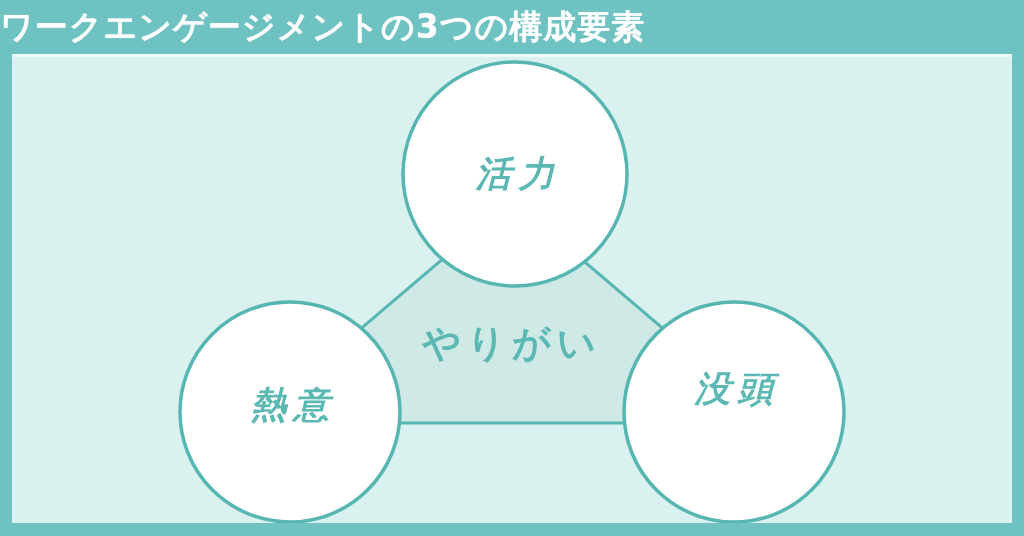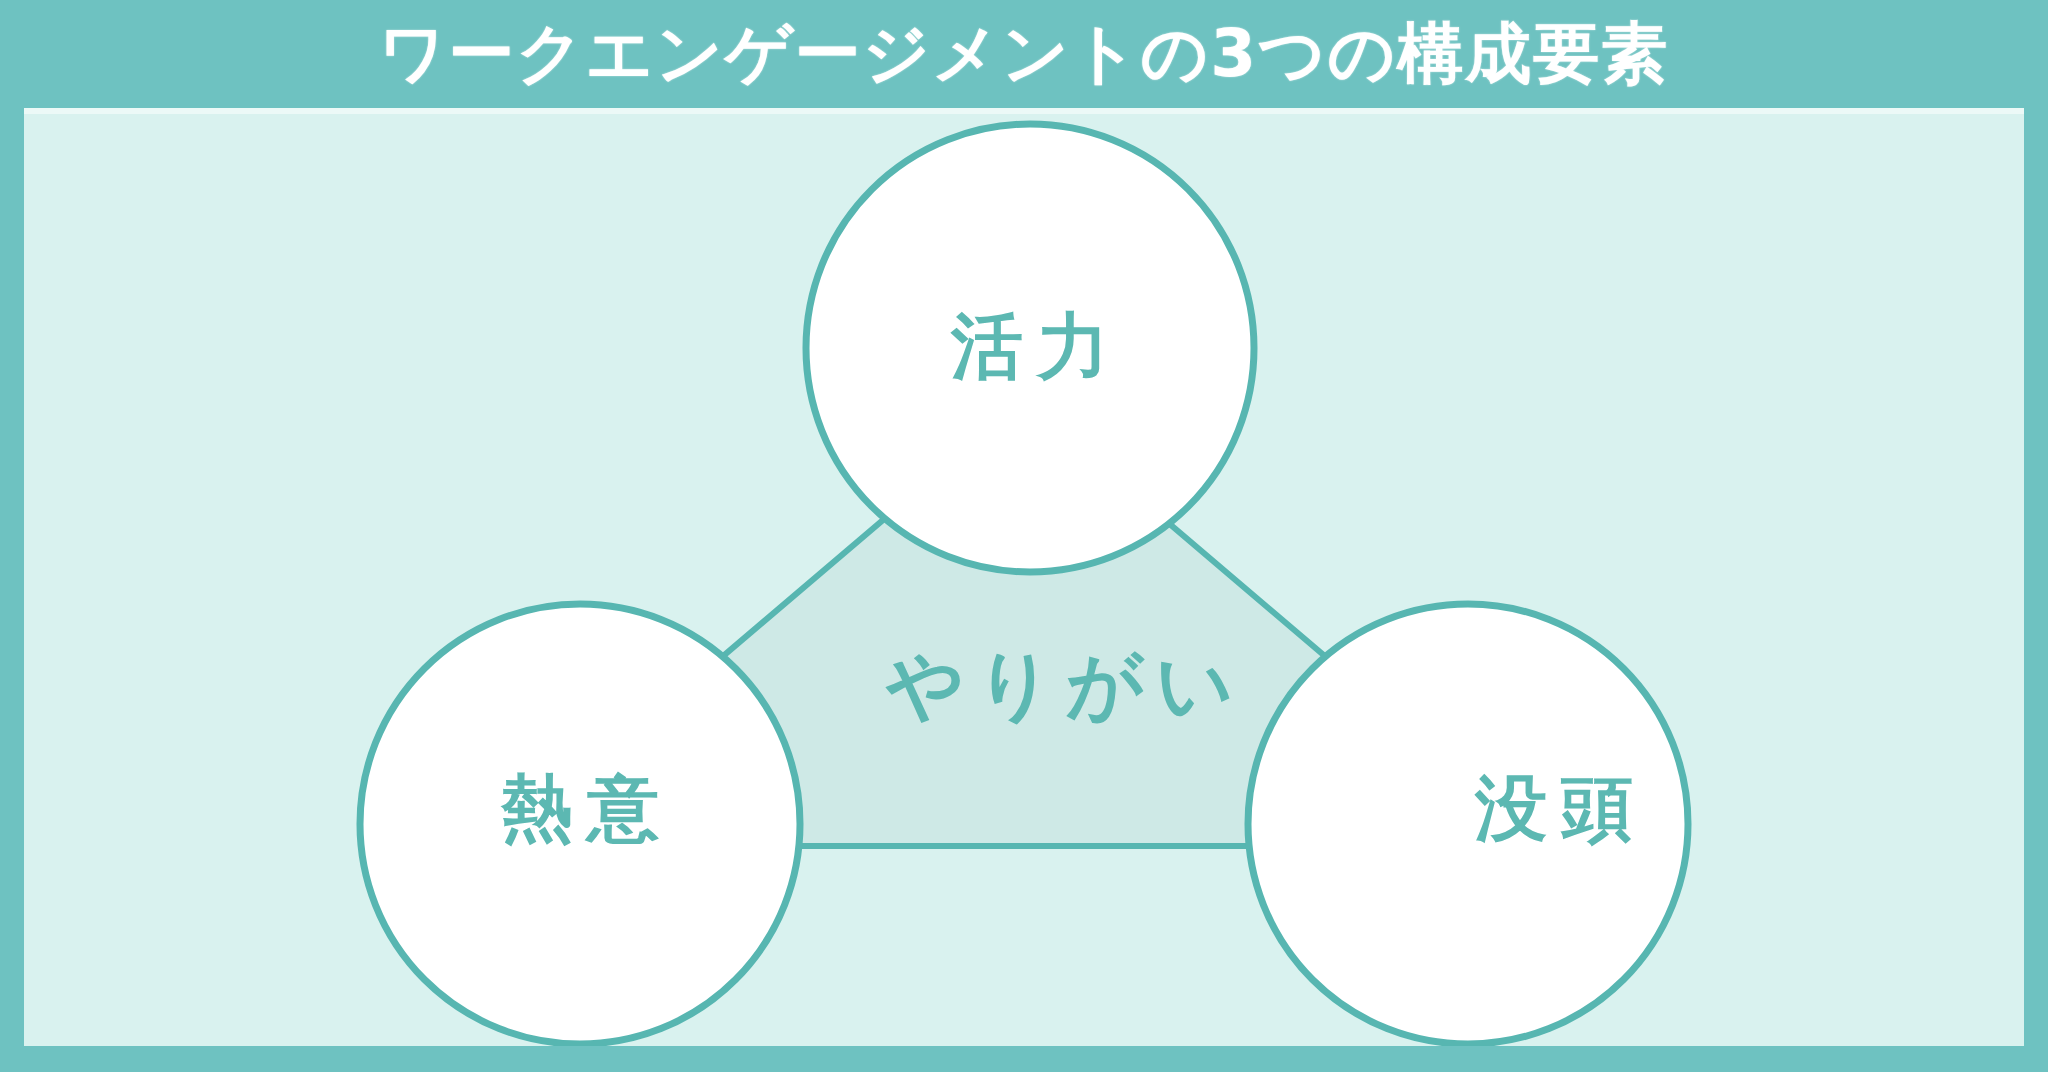--- a/index.html
+++ b/index.html
@@ -15,21 +15,21 @@
   body{
     font-family:"DejaVu Sans","Liberation Sans",sans-serif;
     width:1024px;height:536px;overflow:hidden;
   }
   .poster{
     position:relative;width:1024px;height:536px;
     background:var(--frame-teal);
   }
   .title-bar{
     position:absolute;left:0;top:0;width:1024px;height:54px;
-    display:flex;align-items:center;justify-content:center;
+    display:flex;align-items:center;
   }
   .title-text{
     color:var(--title-text);
     font-size:33px;font-weight:800;letter-spacing:1px;
     line-height:54px;white-space:nowrap;
     text-shadow:0 0 1px rgba(255,255,255,.6);
   }
   .panel{
     position:absolute;left:12px;top:54px;width:1000px;height:469px;
     background:var(--panel-mint);
@@ -44,21 +44,21 @@
   }
   .node-circle{
     fill:#ffffff;
     stroke:var(--stroke-teal);
     stroke-width:3.5;
   }
   .diagram-label{
     position:absolute;transform:translate(-50%,-50%);
     color:var(--label-teal);font-weight:800;white-space:nowrap;
   }
-  .node-label{font-size:36px;letter-spacing:7px;text-indent:7px;}
+  .node-label{font-size:36px;letter-spacing:7px;text-indent:7px;font-style:italic;}
   .center-label{font-size:38px;letter-spacing:6px;text-indent:6px;}
 </style>
 </head>
 <body>
 
 <div class="poster">
 
   <div class="title-bar">
     <div class="title-text">ワークエンゲージメントの3つの構成要素</div>
   </div>
@@ -69,18 +69,18 @@
       <polygon class="triangle-shape" points="500,146 238,369 762,369"></polygon>
       <circle class="node-circle" cx="503" cy="120" r="112"></circle>
       <circle class="node-circle" cx="278" cy="358" r="110"></circle>
       <circle class="node-circle" cx="722" cy="358" r="110"></circle>
     </svg>
 
     <div class="diagram-label node-label" style="left:503px;top:117px;">活力</div>
 
     <div class="diagram-label node-label" style="left:278px;top:348px;text-align:center;">熱意</div>
 
-    <div class="diagram-label node-label" style="left:722px;top:348px;margin-left:43px;">没頭</div>
+    <div class="diagram-label node-label" style="left:722px;top:332px;">没頭</div>
 
-    <div class="diagram-label center-label" style="left:518px;top:286px;text-align:right;">やりがい</div>
+    <div class="diagram-label center-label" style="left:497px;top:286px;text-align:right;">やりがい</div>
 
   </div>
 </div>
 
 </body></html>

